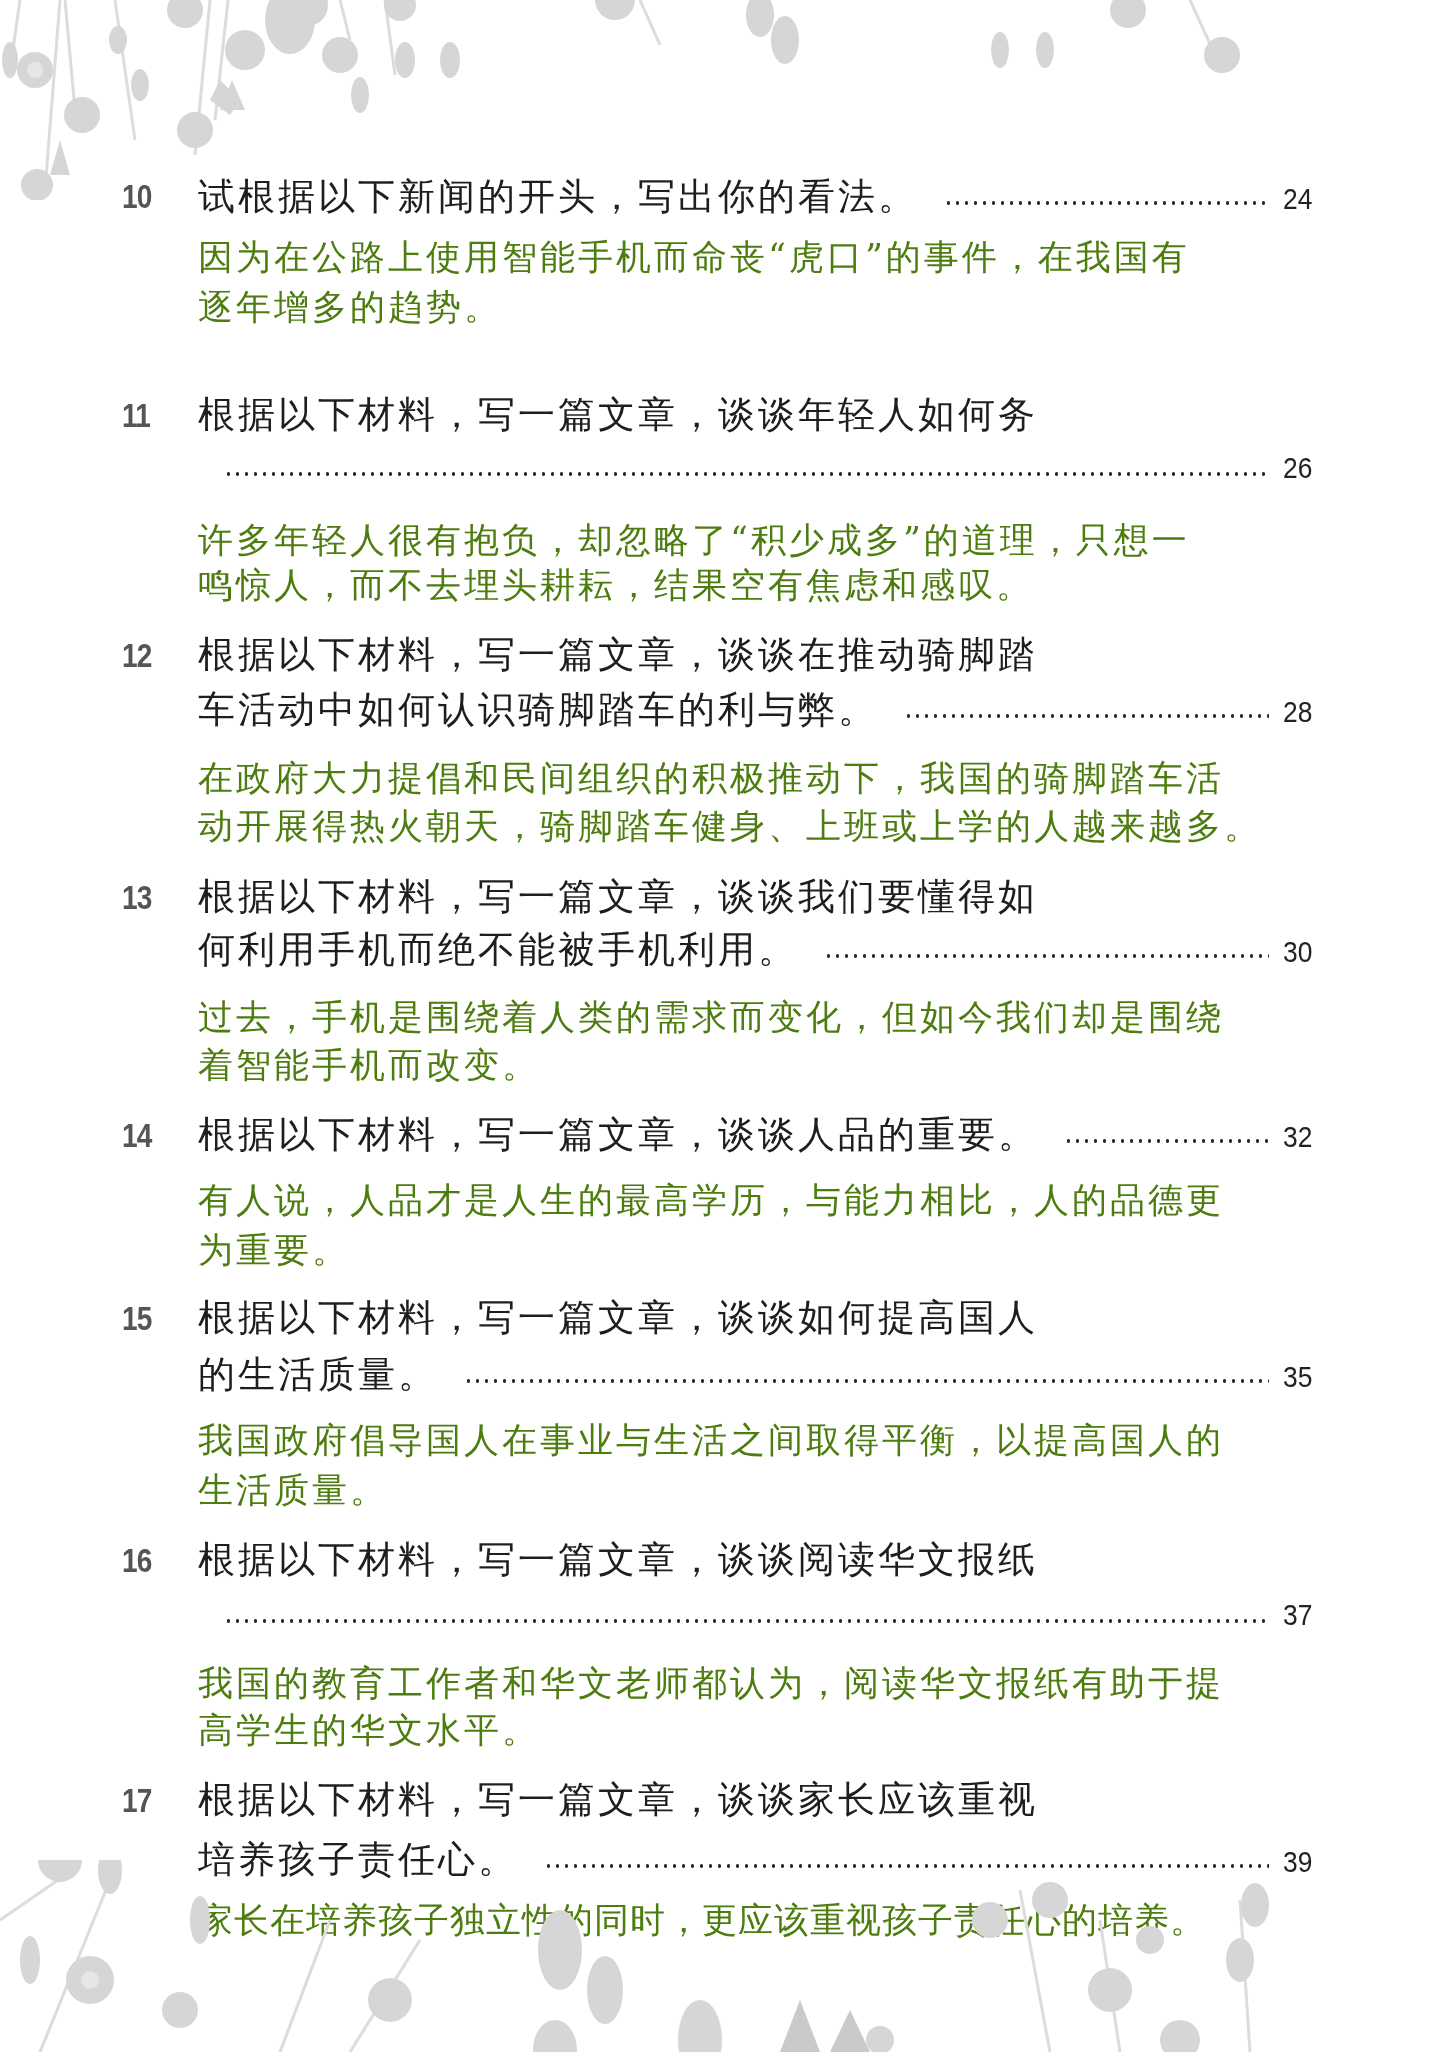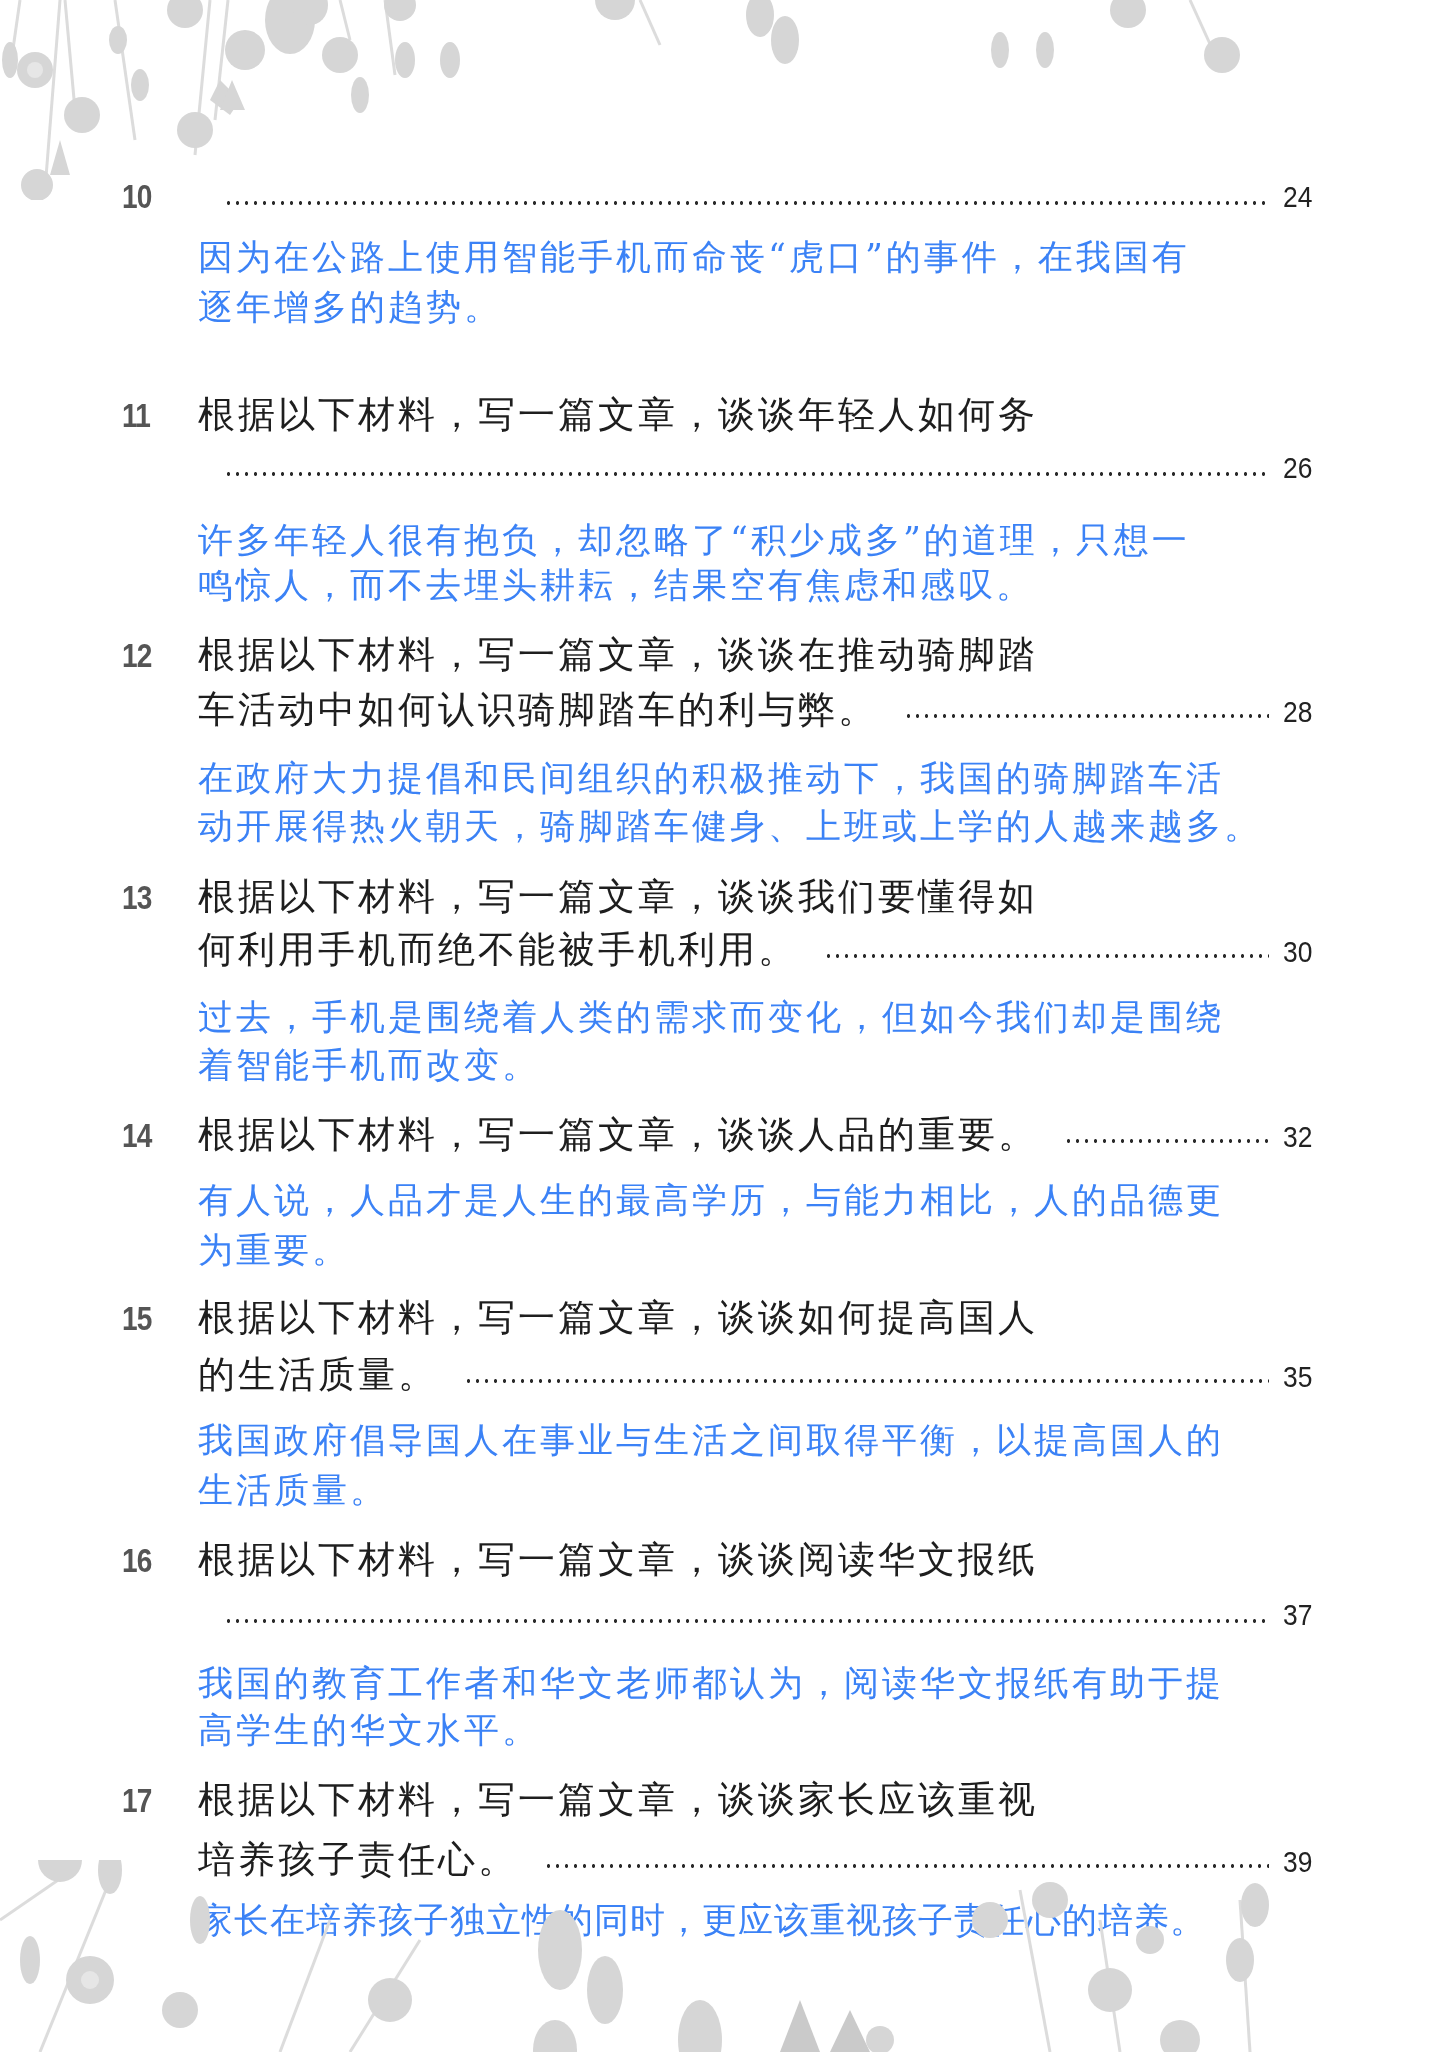--- a/index.html
+++ b/index.html
@@ -33,21 +33,21 @@
     align-self: center; margin-top: 12px;
   }
   .tline .page {
     flex: 0 0 auto;
     font-family: "Liberation Sans", sans-serif; font-size: 30px; color: #222;
     transform: scaleX(0.88); transform-origin: right center;
   }
   .dline {
     position: absolute; left: 198px; right: 130px;
     font-size: 35px; line-height: 48px; white-space: nowrap; letter-spacing: 3px;
-    color: #3b82f6;
+    color: #4d7c0f;
   }
   .leaf { fill: #d6d6d6; }
   .leaf2 { fill: #cacaca; }
   .stem { stroke: #dcdcdc; stroke-width: 3; fill: none; }
 </style>
 </head>
 <body>
 
 <svg class="deco deco-top" viewBox="0 0 1445 200" preserveAspectRatio="none">
   <path class="stem" d="M20 0 L10 70"></path>
@@ -89,20 +89,21 @@
     <circle cx="1128" cy="10" r="18"></circle>
     <circle cx="1222" cy="55" r="18"></circle>
   </g>
 </svg>
 
 <div class="toc">
 
   <div class="entry" style="top:0">
     <div class="num" style="top:178px">10</div>
     <div class="tline" style="top:172px">
+      <span class="txt">试根据以下新闻的开头，写出你的看法。</span>
       <span class="leader"></span>
       <span class="page">24</span>
     </div>
     <div class="dline" style="top:233px">因为在公路上使用智能手机而命丧“虎口”的事件，在我国有</div>
     <div class="dline" style="top:283px">逐年增多的趋势。</div>
   </div>
 
   <div class="entry" style="top:0">
     <div class="num" style="top:397px">11</div>
     <div class="tline" style="top:390px">

